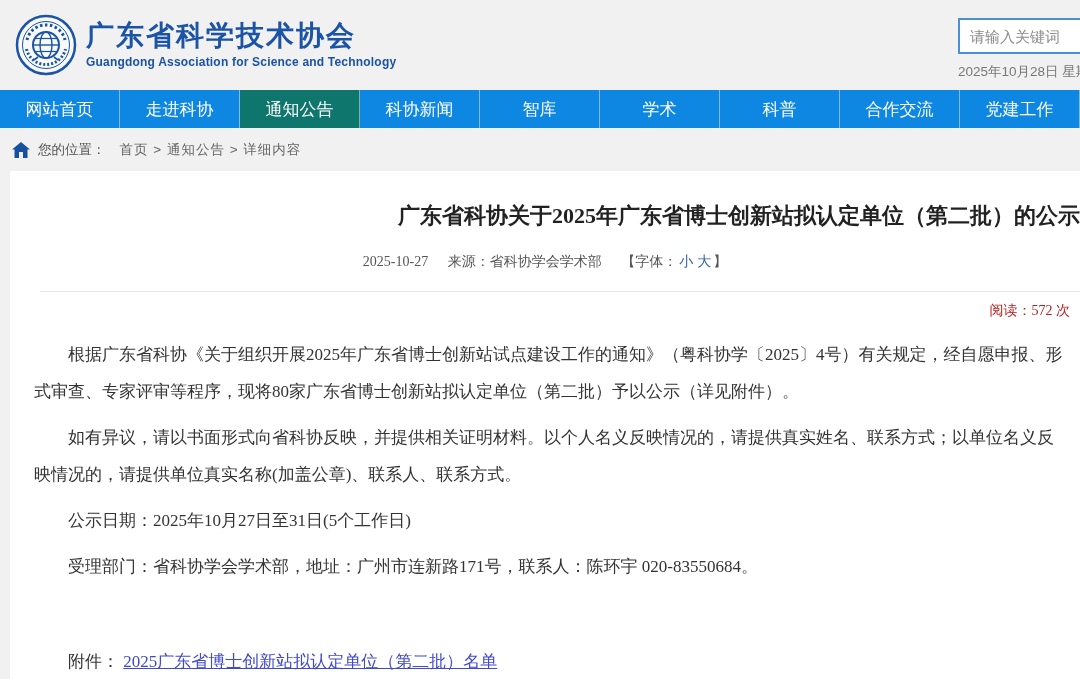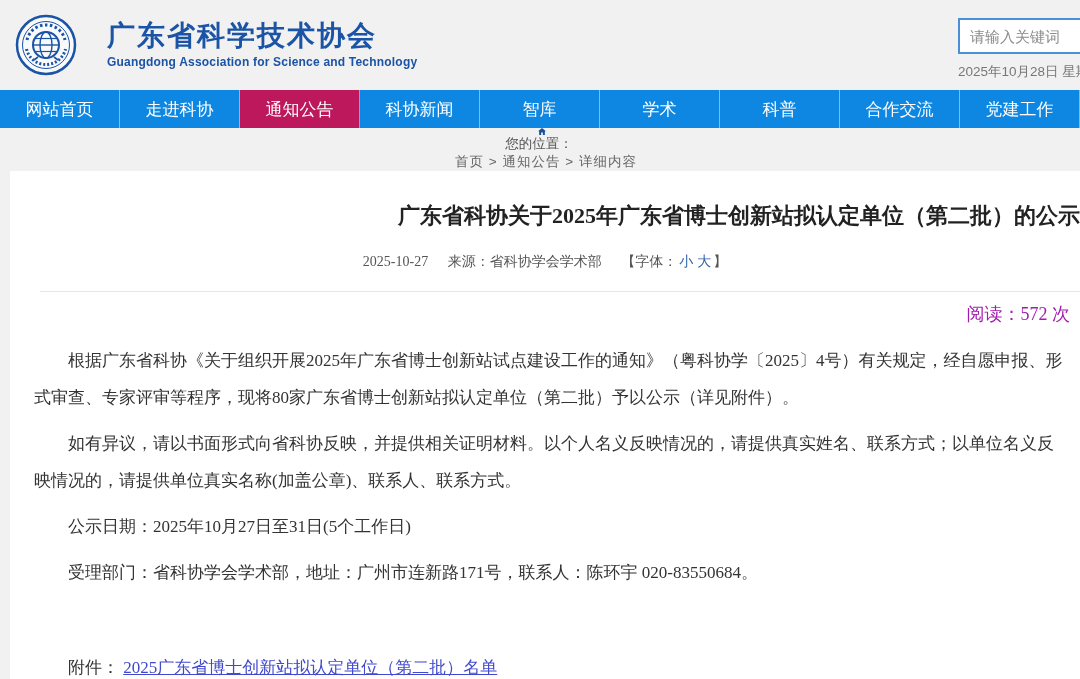--- a/index.html
+++ b/index.html
@@ -12,21 +12,21 @@
   
   .top-header {
     height: 90px;
     background: #f1f1f2;
     display: flex;
     align-items: center;
     position: relative;
   }
   .logo-wrap { display: flex; align-items: center; margin-left: 14px; }
   .logo-emblem { width: 64px; height: 64px; flex: 0 0 auto; }
-  .logo-text { margin-left: 29px; }
+  .logo-text { margin-left: 8px; }
   .logo-title {
     color: #1b53a5;
     font-size: 28px;
     font-weight: bold;
     letter-spacing: 2px;
     line-height: 1.1;
   }
   .logo-subtitle {
     color: #1b53a5;
     font-size: 12px;
@@ -69,32 +69,31 @@
     flex: 1 1 0;
     color: #ffffff;
     font-size: 17px;
     display: flex;
     align-items: center;
     justify-content: center;
     border-right: 1px solid rgba(255,255,255,0.45);
     cursor: pointer;
     white-space: nowrap;
   }
-  .nav-item.active { background: #be185d; }
+  .nav-item.active { background: #0f766e; }
 
   
   .breadcrumb-bar {
     height: 43px;
     display: flex;
     align-items: center;
     padding-left: 12px;
     background: #f1f1f2;
     font-size: 13.5px;
     color: #555;
-    flex-direction: column;
   }
   .home-icon { width: 18px; height: 16px; margin-right: 8px; }
   .breadcrumb-label { color: #555; margin-right: 14px; }
   .breadcrumb-path { color: #666; letter-spacing: 1px; }
 
   
   .content-panel {
     margin-left: 10px;
     width: 1070px;
     background: #ffffff;
@@ -119,22 +118,22 @@
   .article-meta .meta-piece { margin: 0 8px; }
   .font-size-link { color: #2e5fae; cursor: pointer; margin: 0 2px; }
   .meta-divider {
     border: none;
     border-top: 1px solid #e7e7e7;
     margin: 20px 0 0 30px;
   }
   .read-count {
     text-align: right;
     padding: 10px 10px 0 0;
-    color: #a21caf;
-    font-size: 18px;
+    color: #b91c1c;
+    font-size: 14px;
     font-family: "Liberation Serif", "DejaVu Serif", serif;
   }
   .article-body {
     margin-top: 16px;
     padding: 0 10px 0 24px;
     font-family: "Liberation Serif", "DejaVu Serif", serif;
     font-size: 17px;
     color: #333333;
     line-height: 37px;
   }

